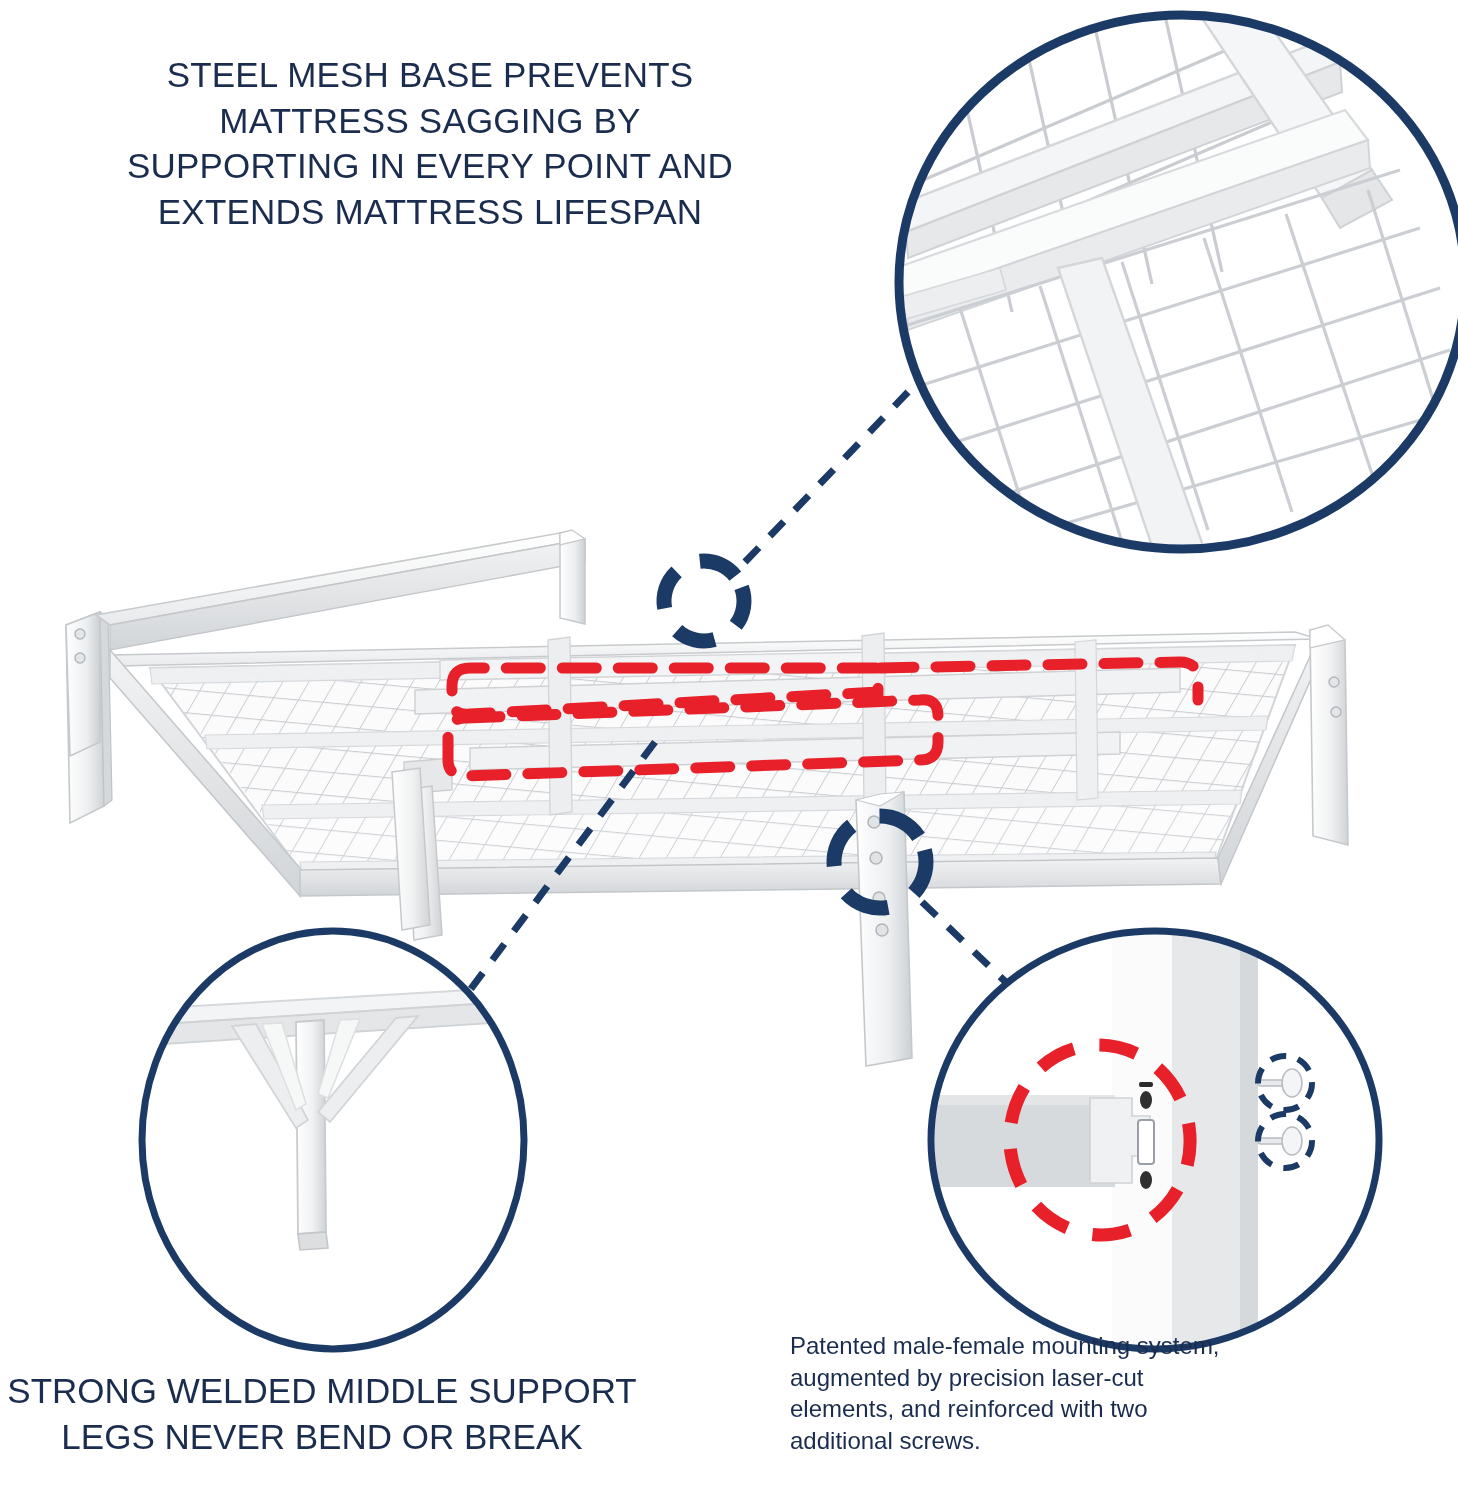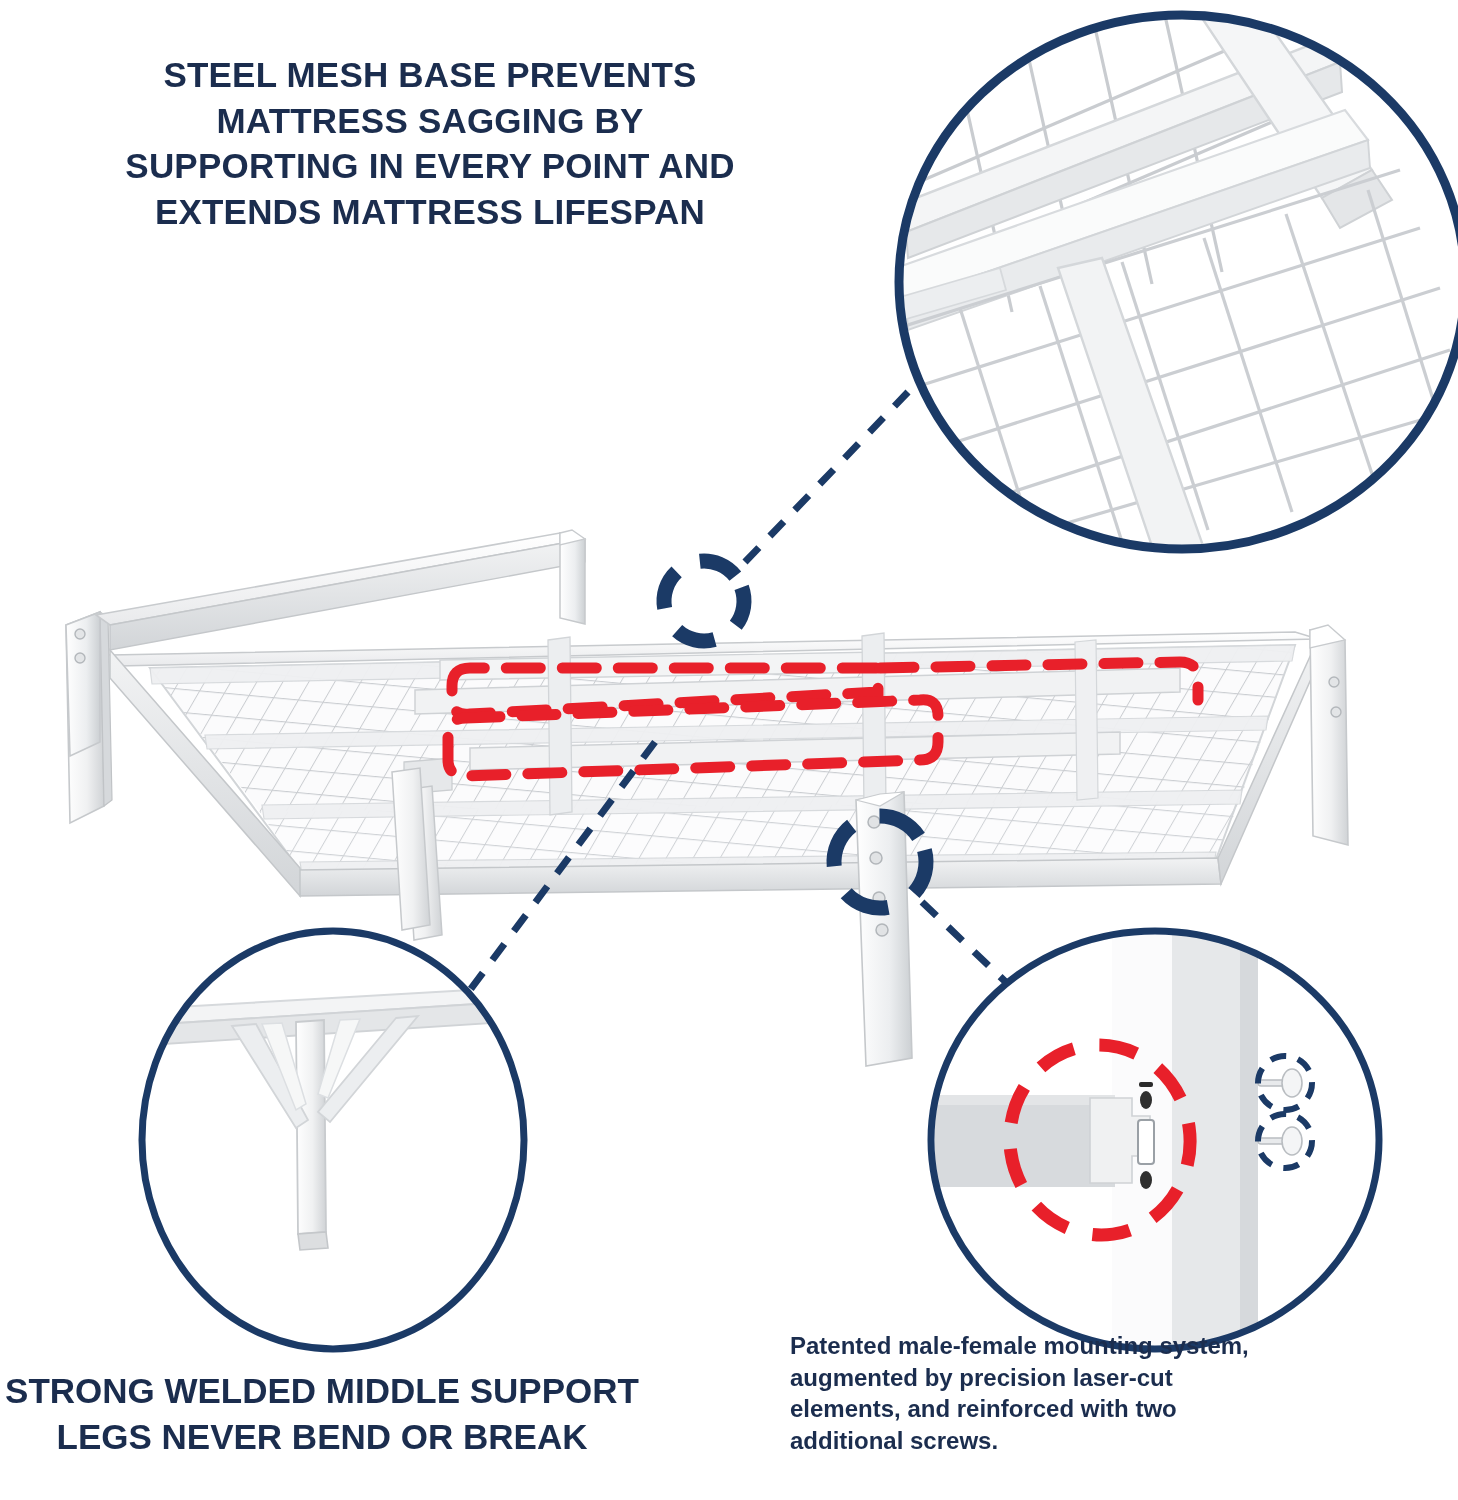--- a/index.html
+++ b/index.html
@@ -7,21 +7,20 @@
   html,body {
     width:1458px; height:1500px;
     background:#ffffff;
     font-family:"Liberation Sans", sans-serif;
     overflow:hidden;
   }
   #stage {
     position:relative;
     width:1458px; height:1500px;
     background:#ffffff;
-    font-weight:bold;
   }
   svg.layer {
     position:absolute; top:0; left:0;
     width:1458px; height:1500px;
     pointer-events:none;
   }
   
   .caption {
     position:absolute;
     color:#1b2d4e;

